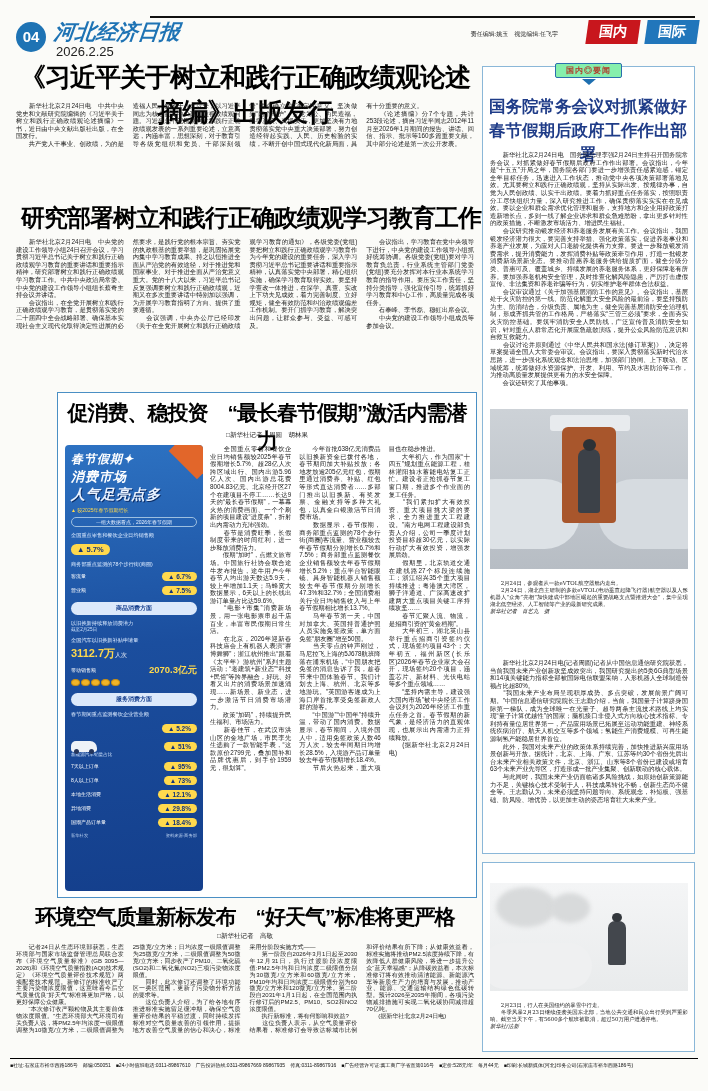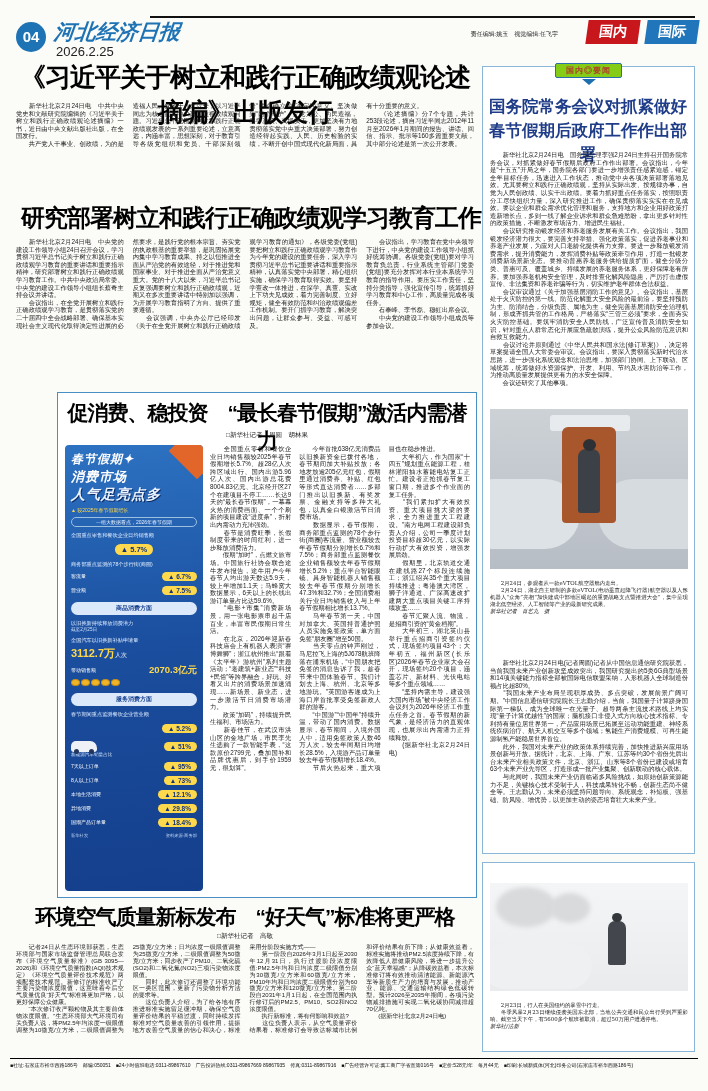--- a/index.html
+++ b/index.html
@@ -69,21 +69,21 @@
   .info-cred{display:flex;justify-content:space-between;font-size:4.3px;color:#bcd3f2;margin-top:6px;}
   
   .air-title{position:absolute;left:14px;top:903px;width:462px;font-size:21px;text-align:center;letter-spacing:-1px;}
   .air-byline{position:absolute;left:14px;top:932px;width:462px;}
   .air-body{position:absolute;left:16px;top:944px;width:458px;height:104px;font-size:6px;line-height:6.9px;}
   
   .rbox{position:absolute;left:482px;width:213px;border:1px solid #8ab7d8;background:#fff;box-sizing:border-box;}
   .rbox1{top:66px;height:788px;}
   .rbox2{top:862px;height:190px;}
   .badge-wrap{position:absolute;left:0;width:100%;text-align:center;}
-  .badge{display:inline-block;background:#84cc16;border:1px solid #2a6fad;color:#b03a2a;font-weight:bold;
+  .badge{display:inline-block;background:#86efac;border:1px solid #2a6fad;color:#b03a2a;font-weight:bold;
          font-size:8px;padding:1px 10px;border-radius:2px;letter-spacing:1px;}
   .badge-tri{width:0;height:0;border-left:7px solid transparent;border-right:7px solid transparent;
              border-top:6px solid #1e6fb0;margin:1px auto 0 auto;}
   .gov-title{position:absolute;left:6px;top:28px;width:198px;font-size:16.5px;line-height:24px;
              text-align:center;color:#1f3c88;font-family:"Liberation Serif",serif;font-weight:bold;}
   .gov-body{position:absolute;left:7px;top:84px;width:198px;height:254px;}
   .photo{position:absolute;overflow:hidden;background:linear-gradient(180deg,#cdd2d7,#b7bdc4);}
   .ph-evtol{left:7px;top:342px;width:198px;height:160px;}
   .ph-evtol .body1{position:absolute;left:-30px;top:70px;width:120px;height:70px;border-radius:40px;background:#dde2e6;}
   .ph-evtol .body2{position:absolute;right:-30px;top:70px;width:120px;height:70px;border-radius:40px;background:#d6dbe0;}
@@ -141,21 +141,21 @@
 
     <div class="info">
       <div class="corner"></div>
       <div class="info-t1">春节假期✦</div>
       <div class="info-t2">消费市场</div>
       <div class="info-t3">人气足亮点多</div>
       <div class="info-note">▲ 较2025年春节假期增长</div>
       <div class="info-intro">一组大数据看点，2026年春节假期</div>
 
       <div class="info-label">全国重点零售和餐饮企业日均销售额</div>
-      <div style="text-align:center;"><span class="chip">▲ 5.7%</span></div>
+      <div style="text-align:left;"><span class="chip">▲ 5.7%</span></div>
 
       <div class="info-label">商务部重点监测的78个步行街(商圈)</div>
       <div class="info-row">
         <span style="font-size:5px;">客流量</span>
         <span class="chip small">▲ 6.7%</span>
       </div>
       <div class="info-row">
         <span style="font-size:5px;">营业额</span>
         <span class="chip small">▲ 7.5%</span>
       </div>

